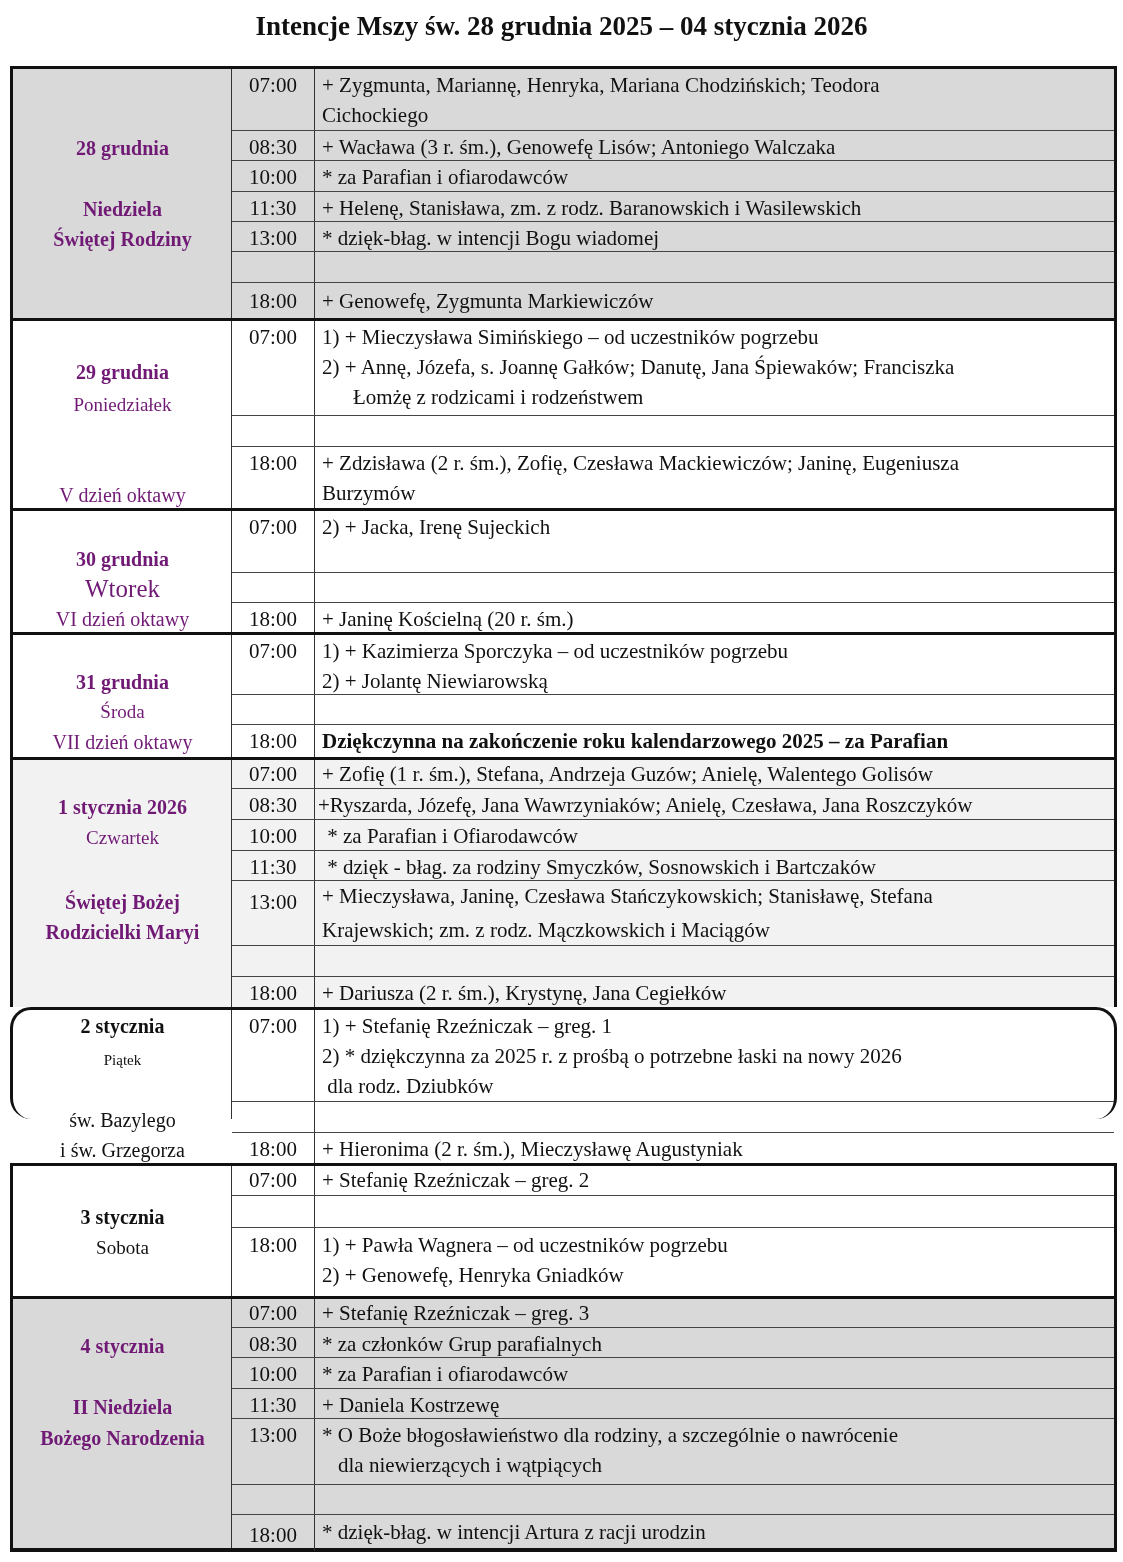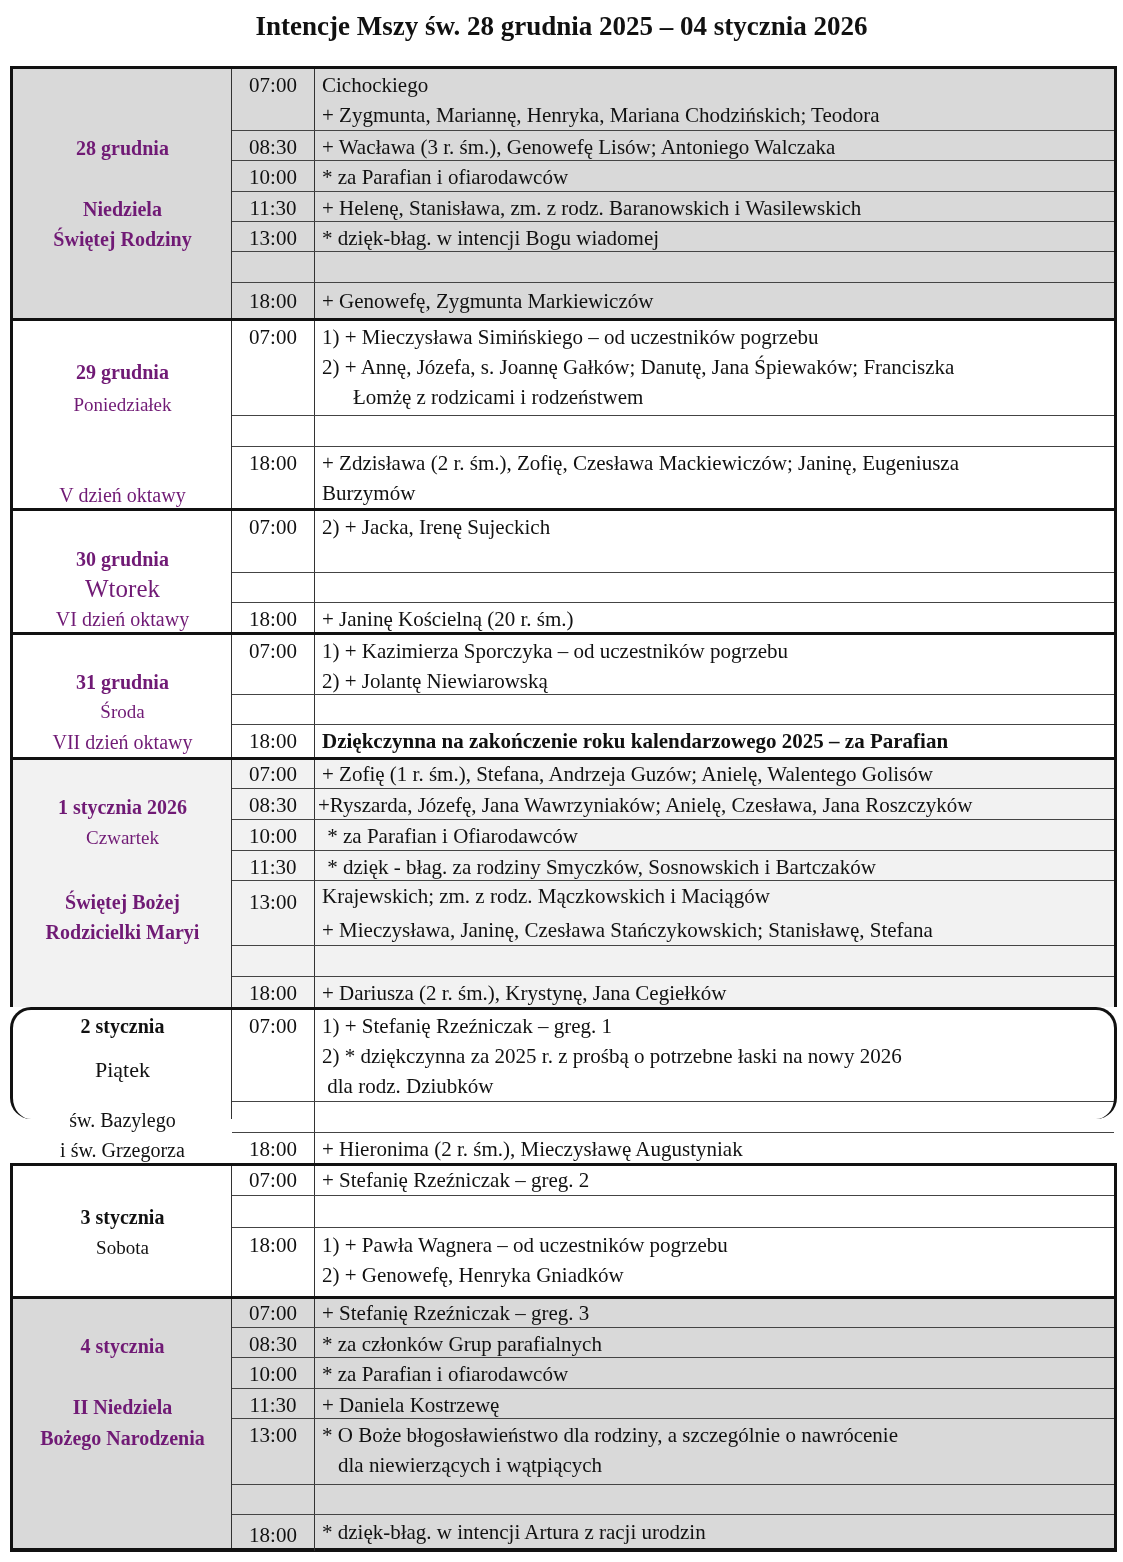--- a/index.html
+++ b/index.html
@@ -43,22 +43,22 @@
 
   <div class="block first bg-gray" style="top:0;height:252px;">
     <div class="daycell">
       <div class="dayline red bold" style="top:67px">28 grudnia</div>
       <div class="dayline red bold" style="top:128px">Niedziela</div>
       <div class="dayline red bold" style="top:158px">Świętej Rodziny</div>
     </div>
     <div class="row top" style="top:0;height:61px">
       <div class="time">07:00</div>
       <div class="intent">
+        <span class="line">+ Zygmunta, Mariannę, Henryka, Mariana Chodzińskich; Teodora</span>
         <span class="line">Cichockiego</span>
-        <span class="line">+ Zygmunta, Mariannę, Henryka, Mariana Chodzińskich; Teodora</span>
       </div>
     </div>
     <div class="row" style="top:61px;height:30px">
       <div class="time">08:30</div>
       <div class="intent">
           <span class="line">+ Wacława (3 r. śm.), Genowefę Lisów; Antoniego Walczaka</span>
         </div>
     </div>
     <div class="row" style="top:91px;height:31px">
       <div class="time">10:00</div>
@@ -189,39 +189,39 @@
     </div>
     <div class="row" style="top:90px;height:30px">
       <div class="time">11:30</div>
       <div class="intent">
           <span class="line" style="white-space:pre"> * dzięk - błag. za rodziny Smyczków, Sosnowskich i Bartczaków</span>
         </div>
     </div>
     <div class="row" style="top:120px;height:65px">
       <div class="time" style="padding-top:6px">13:00</div>
       <div class="intent" style="line-height:34px;top:-2px">
+        <span class="line">+ Mieczysława, Janinę, Czesława Stańczykowskich; Stanisławę, Stefana</span>
         <span class="line">Krajewskich; zm. z rodz. Mączkowskich i Maciągów</span>
-        <span class="line">+ Mieczysława, Janinę, Czesława Stańczykowskich; Stanisławę, Stefana</span>
       </div>
     </div>
     <div class="row" style="top:185px;height:31px">
       <div class="time"></div>
     </div>
     <div class="row" style="top:216px;height:31px">
       <div class="time">18:00</div>
       <div class="intent">
           <span class="line">+ Dariusza (2 r. śm.), Krystynę, Jana Cegiełków</span>
         </div>
     </div>
   </div>
 
   <div class="block sep bg-white" style="top:941px;height:112px;border-radius:21px;">
     <div class="daycell">
       <div class="dayline bold" style="top:4px">2 stycznia</div>
-      <div class="dayline" style="top:48px;font-size:22px">Piątek</div>
+      <div class="dayline" style="top:38px;font-size:15px">Piątek</div>
       <div class="dayline" style="top:98px">św. Bazylego</div>
       <div class="dayline" style="top:128px">i św. Grzegorza</div>
     </div>
     <div class="row top" style="top:0;height:91px">
       <div class="time">07:00</div>
       <div class="intent">
         <span class="line">1)  + Stefanię Rzeźniczak – greg. 1</span>
         <span class="line">2)  * dziękczynna za 2025 r. z prośbą o potrzebne łaski na nowy 2026</span>
         <span class="line" style="white-space:pre"> dla rodz. Dziubków</span>
       </div>

